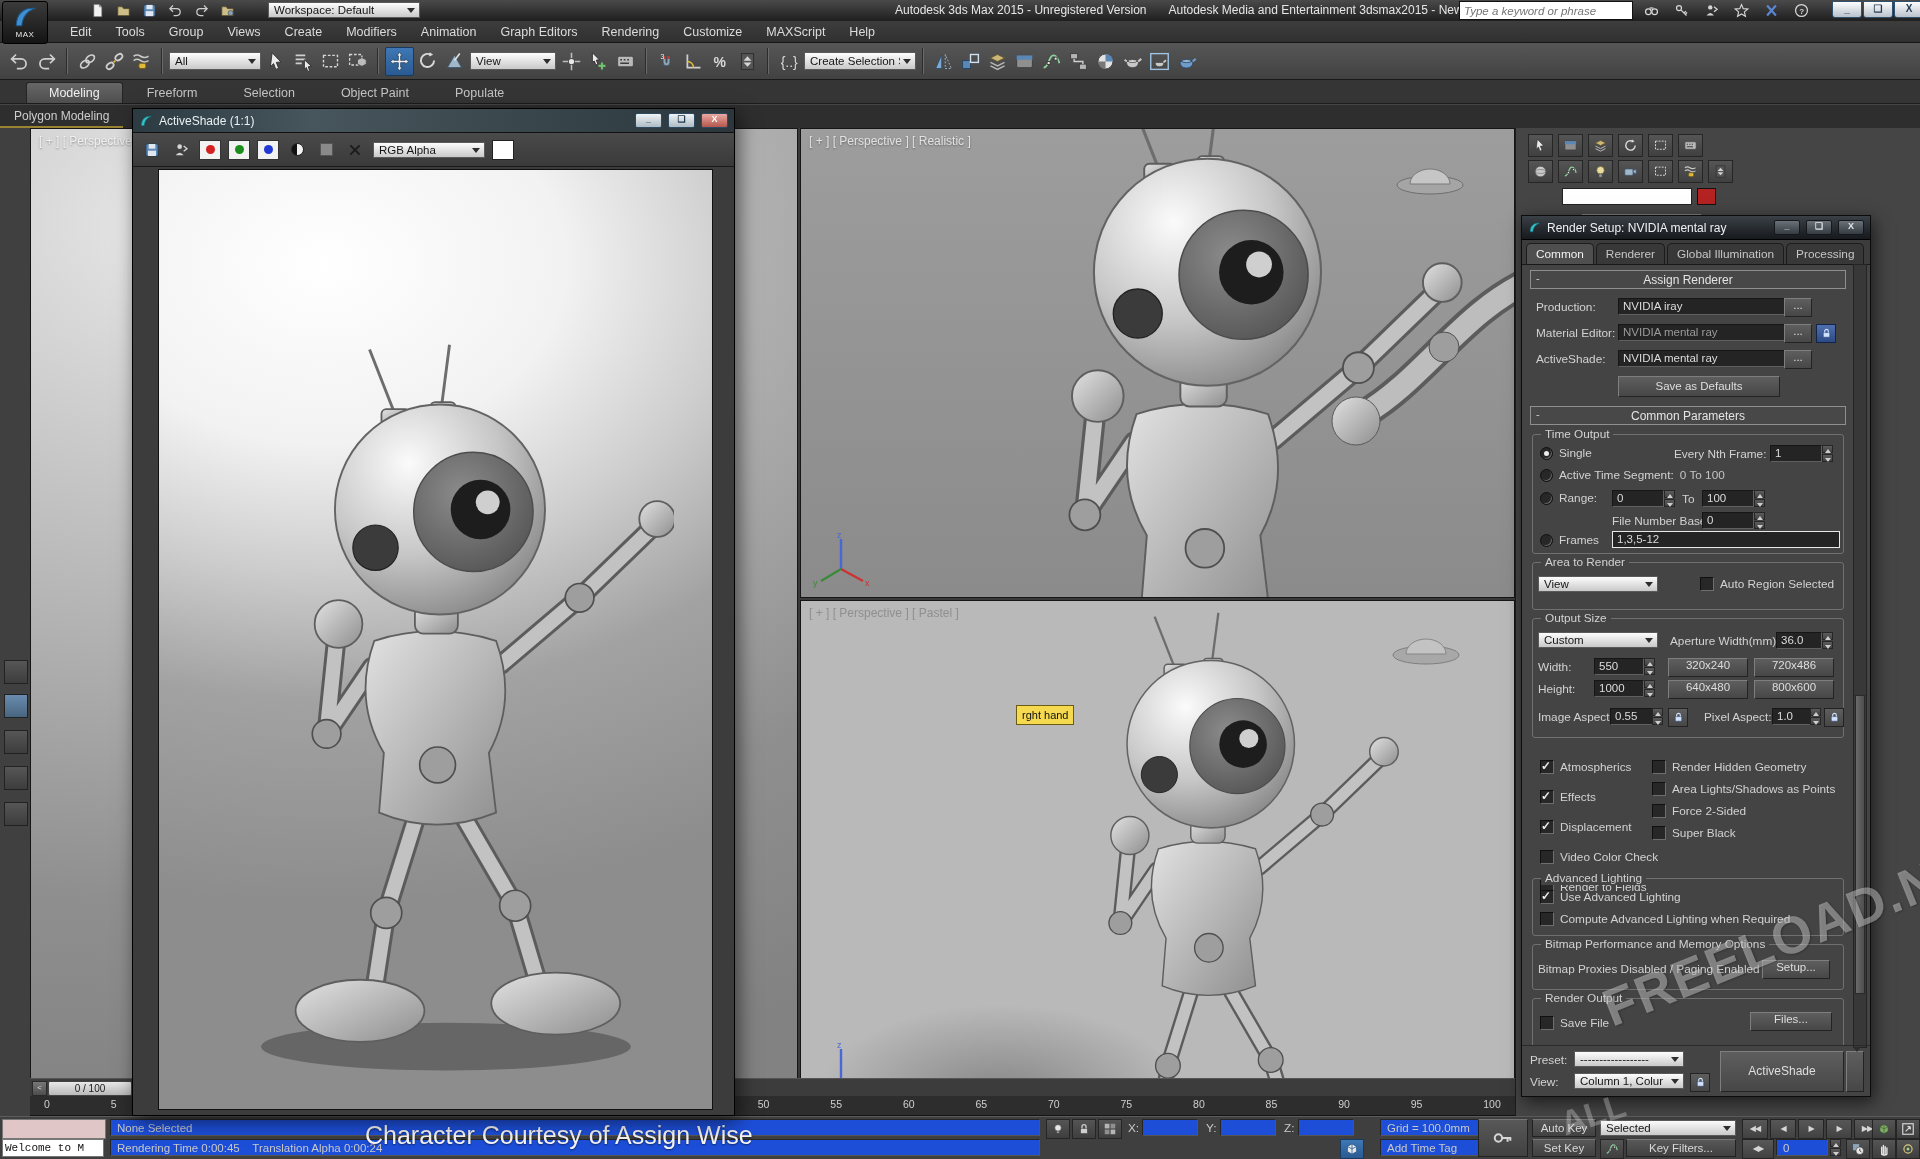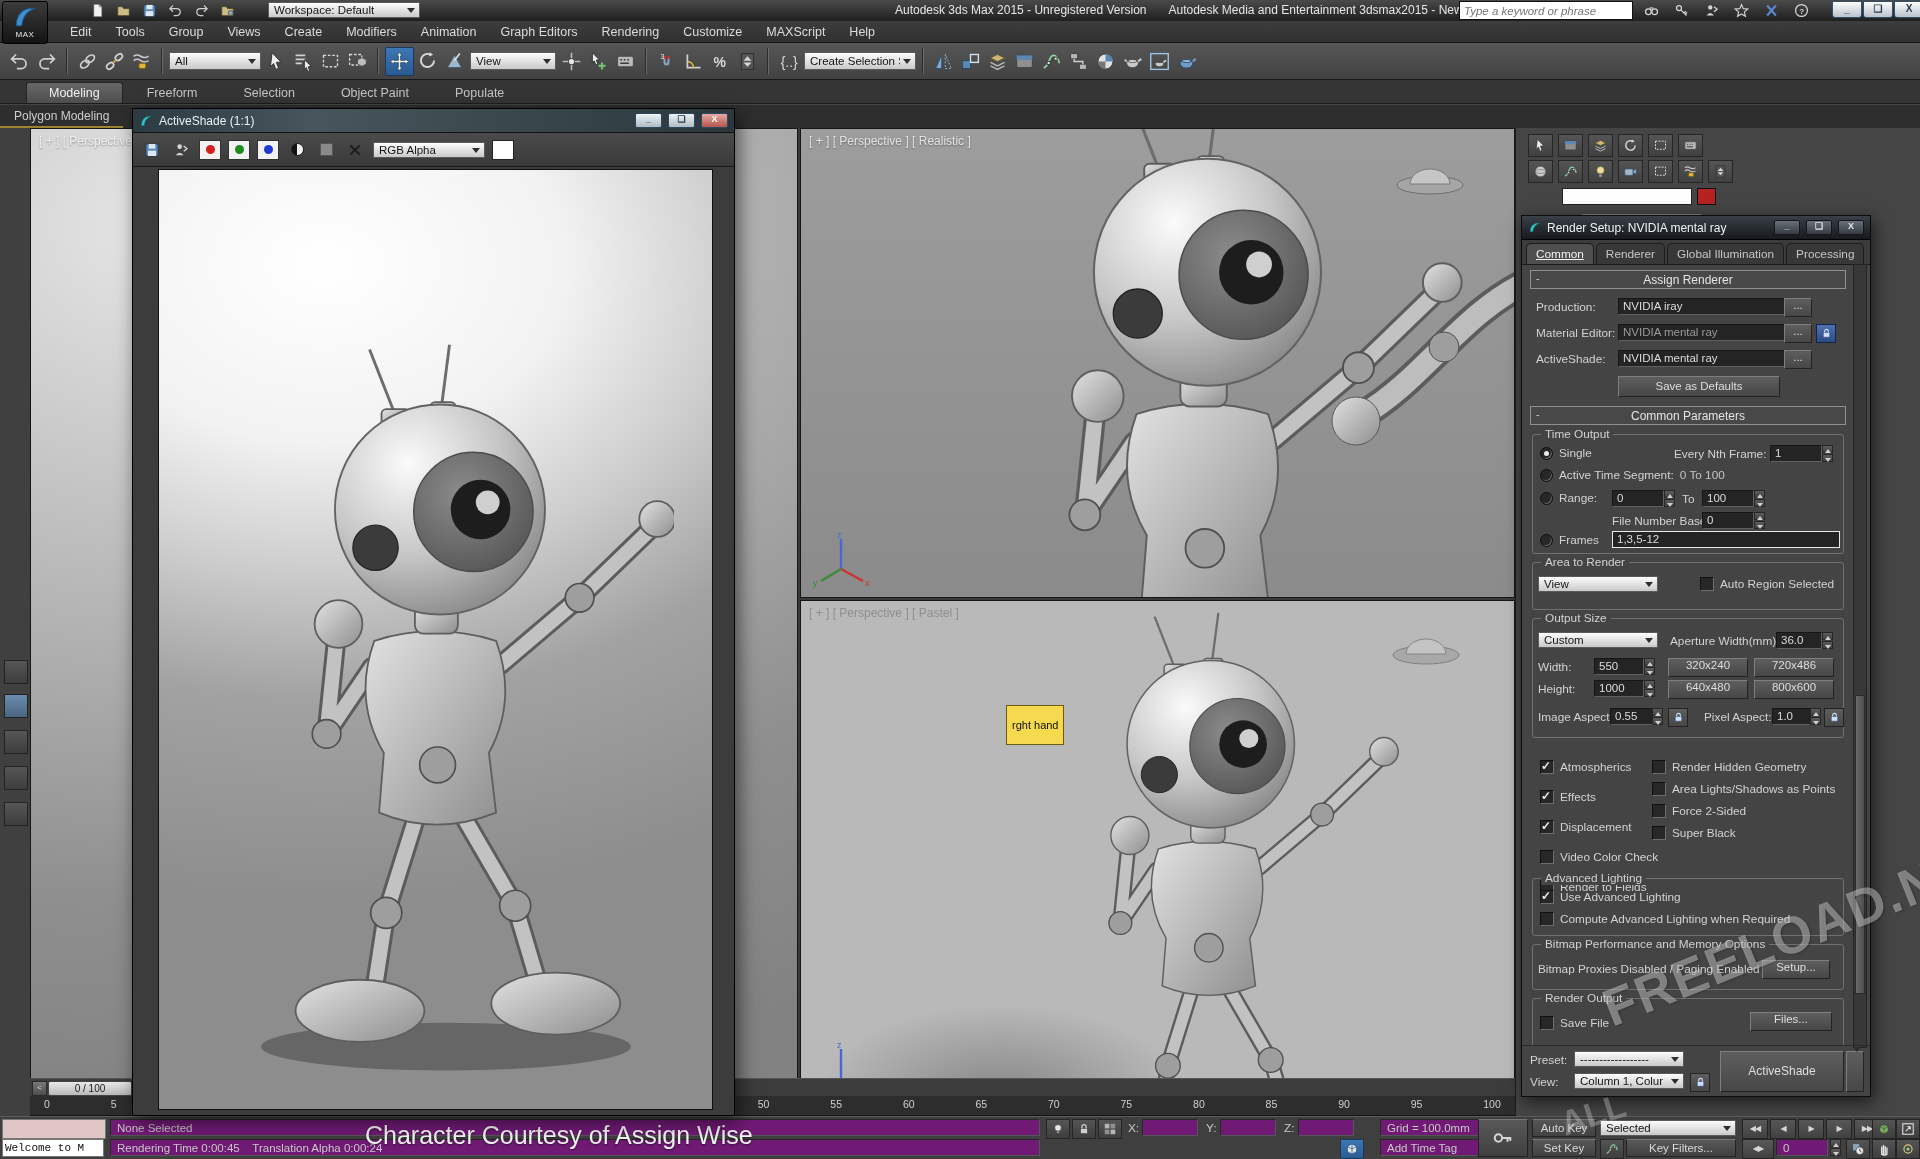--- a/index.html
+++ b/index.html
@@ -47,21 +47,21 @@
   .lsbtn{position:absolute;left:4px;width:22px;height:22px;background:linear-gradient(#565656,#3d3d3d);border:1px solid #222;}
   .vp{position:absolute;overflow:hidden;border:1px solid #161616;box-sizing:border-box;}
   #vp-left{left:30px;top:128px;width:768px;height:952px;background:radial-gradient(ellipse 1200px 900px at 20% 10%,#e8e8e8,#b9b9b9 40%,#8f8f8f 75%,#828282);}
   #vp-top{left:800px;top:128px;width:715px;height:470px;background:linear-gradient(#9d9d9d,#8b8b8b);}
   #vp-bottom{left:800px;top:600px;width:715px;height:508px;background:#b9b9b9;}
   .vplabel{position:absolute;left:8px;top:5px;font-size:12px;color:#e2e2e2;text-shadow:0 1px 2px rgba(0,0,0,.35);white-space:nowrap;}
   #vp-bottom .vplabel{color:#8f8f8f;text-shadow:none;}
   #vp-left .vplabel{color:#f0f0f0;}
   .tripod{position:absolute;left:10px;bottom:8px;width:62px;height:58px;}
   .hatobj{position:absolute;width:72px;height:44px;}
-  #tooltip{left:205px;top:104px;background:#f5d94f;border:1px solid #6b5c12;color:#101010;font-size:11px;padding:13px 5px;z-index:5;position:absolute;}
+  #tooltip{left:215px;top:104px;background:#f5d94f;border:1px solid #6b5c12;color:#101010;font-size:11px;padding:3px 5px;z-index:5;position:absolute;}
   
   #cmdpanel{left:1515px;top:128px;width:405px;height:988px;background:#454545;border-left:1px solid #1c1c1c;}
   .cp-row{position:absolute;display:flex;gap:5px;align-items:center;}
   .cp-i{width:23px;height:21px;background:linear-gradient(#555,#404040);border:1px solid #262626;display:flex;align-items:center;justify-content:center;}
   .cp-i svg{width:15px;height:15px;}
   #cp-name{width:128px;height:15px;background:#fff;border:1px solid #222;}
   #cp-swatch{width:17px;height:15px;background:#b42222;border:1px solid #111;}
   
   #timeslider{left:30px;top:1078px;width:1485px;height:18px;background:#3c3c3c;border-top:1px solid #555;border-bottom:1px solid #242424;}
   #tslide-handle{position:absolute;left:18px;top:2px;width:82px;height:13px;background:linear-gradient(#e9e9e9,#b9b9b9);border:1px solid #444;border-radius:2px;font-size:10px;color:#1a1a1a;text-align:center;line-height:13px;}
@@ -93,21 +93,21 @@
   .r-limb{fill:none;stroke:#c2c2c2;stroke-width:12;stroke-linecap:round;}
   .r-ant{fill:none;stroke:#6d6d6d;stroke-width:2.4;}
   .r-speaker{fill:#3b3b3b;stroke:#222;}
   
   #rsdlg{left:1521px;top:215px;width:350px;height:882px;z-index:25;background:#444;border:1px solid #0c0c0c;box-shadow:3px 5px 16px rgba(0,0,0,.6);box-sizing:border-box;}
   #rs-title{height:23px;background:linear-gradient(#3a4047,#16191d);display:flex;align-items:center;gap:6px;padding:0 6px;border-bottom:1px solid #000;}
   #rs-title .ttl{flex:1;font-size:12px;color:#eef2f5;}
   .rsbtn{width:24px;height:13px;background:linear-gradient(#6a7178,#353b41);border:1px solid #14181c;border-radius:2px;color:#dfe5ea;font-size:9px;line-height:11px;text-align:center;font-weight:bold;}
   #rs-tabs{height:24px;display:flex;align-items:flex-end;padding:0 4px;gap:2px;background:#3c3c3c;border-bottom:1px solid #191919;}
   .rtab{padding:3px 9px;font-size:11.8px;color:#c6c6c6;background:#383838;border:1px solid #1c1c1c;border-bottom:none;border-radius:5px 5px 0 0;white-space:nowrap;}
-  .rtab.checked{background:#4f4f4f;color:#f2f2f2;text-decoration:underline;}
+  .rtab.checked{background:#4f4f4f;color:#f2f2f2;}
   #rs-content{position:absolute;left:0;top:48px;width:332px;height:782px;overflow:hidden;}
   #rs-scroll{position:absolute;right:3px;top:48px;width:12px;height:782px;background:#383838;border:1px solid #242424;}
   #rs-thumb{position:absolute;left:1px;top:55%;width:8px;height:38%;background:linear-gradient(90deg,#6a6a6a,#4e4e4e);border:1px solid #2a2a2a;}
   .rollhdr{position:absolute;left:8px;width:314px;height:17px;background:#484848;border:1px solid #8f8f8f;color:#e4e4e4;font-size:12px;display:flex;align-items:center;justify-content:center;}
   .rollhdr .minus{position:absolute;left:5px;top:1px;font-size:11px;color:#cfcfcf;}
   .grp{position:absolute;border:1px solid #707070;border-radius:3px;}
   .grp-t{position:absolute;top:-8px;left:8px;background:#444;padding:0 4px;font-size:11.8px;color:#d2d2d2;white-space:nowrap;}
   .lab{position:absolute;font-size:11.8px;color:#d2d2d2;white-space:nowrap;}
   .fld{position:absolute;background:#242424;border:1px solid #161616;border-bottom-color:#5f5f5f;border-right-color:#5f5f5f;color:#dcdcdc;font-size:11.5px;height:15px;line-height:15px;padding:0 4px;white-space:nowrap;overflow:hidden;}
   .fld.hot{border:1px solid #e8e8e8;}
@@ -120,21 +120,21 @@
   .cb{width:12px;height:12px;background:#272727;border:1px solid #101010;border-bottom-color:#6e6e6e;border-right-color:#6e6e6e;position:relative;flex:none;display:inline-block;}
   .cb.checked::after{content:"\2713";color:#ececec;font-size:12px;font-weight:bold;position:absolute;left:0px;top:-2px;}
   .radio{width:11px;height:11px;border-radius:50%;background:#272727;border:1px solid #101010;box-shadow:inset -1px -1px 0 #666;position:relative;display:inline-block;flex:none;}
   .radio.checked::after{content:"";position:absolute;left:3px;top:3px;width:5px;height:5px;border-radius:50%;background:#ececec;}
   .chkrow{position:absolute;display:flex;align-items:center;gap:6px;font-size:11.8px;color:#d2d2d2;white-space:nowrap;}
   .lockbtn{position:absolute;width:18px;height:17px;background:linear-gradient(#4f6fae,#2c4b85);border:1px solid #12244a;display:flex;align-items:center;justify-content:center;}
   .lockbtn.gray{background:linear-gradient(#5e5e5e,#474747);border:1px solid #232323;}
   .lockbtn svg{width:11px;height:11px;}
   
   #statusbar{left:0;top:1116px;width:1920px;height:43px;background:#3f3f3f;border-top:1px solid #5c5c5c;}
-  .sbox{position:absolute;background:#701a75;border:1px solid #262626;border-bottom-color:#565656;border-right-color:#565656;font-size:11.5px;color:#c9c9c9;padding:0 6px;height:17px;line-height:17px;box-sizing:border-box;white-space:nowrap;overflow:hidden;}
+  .sbox{position:absolute;background:#1d4ed8;border:1px solid #262626;border-bottom-color:#565656;border-right-color:#565656;font-size:11.5px;color:#c9c9c9;padding:0 6px;height:17px;line-height:17px;box-sizing:border-box;white-space:nowrap;overflow:hidden;}
   .sbtn{position:absolute;background:linear-gradient(#585858,#414141);border:1px solid #222;border-top-color:#767676;color:#d8d8d8;font-size:11.5px;text-align:center;height:18px;line-height:17px;box-sizing:border-box;white-space:nowrap;}
   #caption{position:absolute;left:365px;top:4px;font-size:25px;color:#f4f4f4;text-shadow:0 1px 2px rgba(0,0,0,.5);white-space:nowrap;z-index:3;}
   #listener-pink{position:absolute;left:2px;top:2px;width:102px;height:18px;background:#e0c6c6;border:1px solid #777;}
   #listener-white{position:absolute;left:2px;top:22px;width:102px;height:18px;background:#fff;border:1px solid #777;font-family:"Liberation Mono",monospace;font-size:11px;color:#111;line-height:17px;padding:0 2px;box-sizing:border-box;overflow:hidden;white-space:nowrap;}
   .sb-ic{position:absolute;width:22px;height:18px;display:flex;align-items:center;justify-content:center;background:linear-gradient(#555,#3e3e3e);border:1px solid #252525;}
   .sb-ic svg{width:14px;height:14px;}
   .sb-ic.blue{background:linear-gradient(#3e78b5,#2a5a92);border-color:#173a5e;}
   .pb{position:absolute;width:24px;height:18px;background:linear-gradient(#585858,#414141);border:1px solid #242424;color:#d6d6d6;font-size:8px;text-align:center;line-height:17px;letter-spacing:-1px;}
   
   #wm1{position:absolute;left:1590px;top:900px;font-size:52px;font-weight:bold;color:rgba(235,235,235,.42);transform:rotate(-22deg);z-index:40;letter-spacing:2px;text-shadow:1px 1px 2px rgba(0,0,0,.25);}

